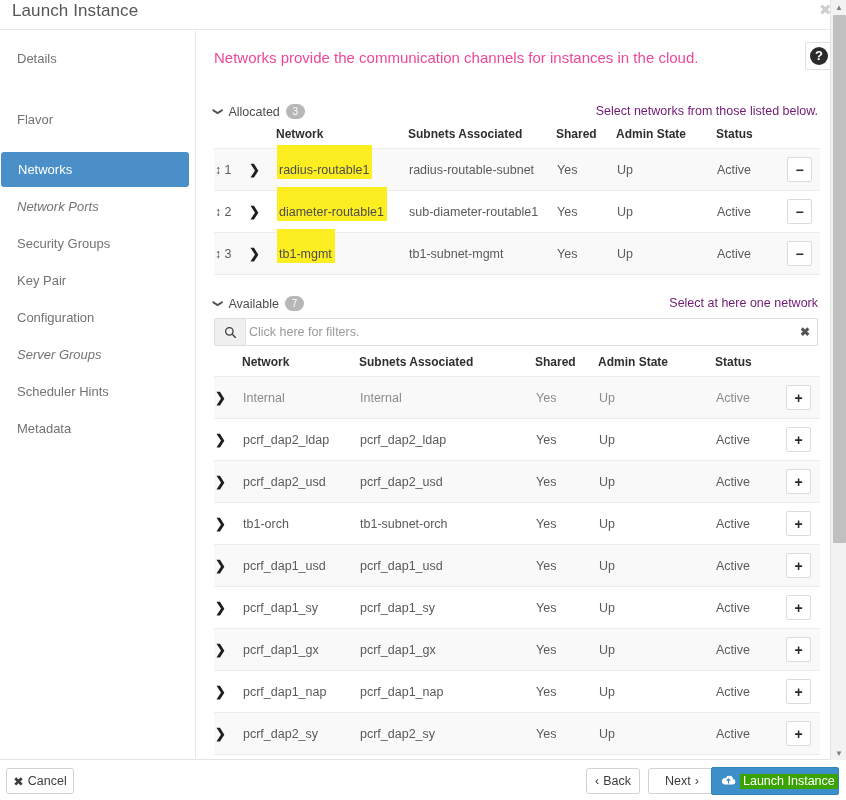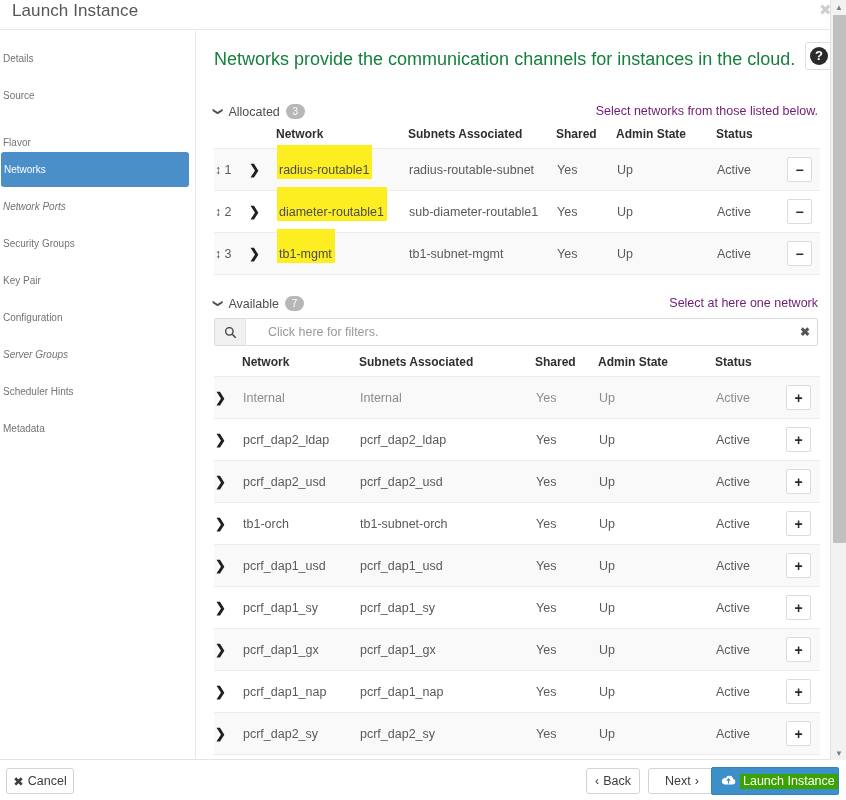--- a/index.html
+++ b/index.html
@@ -31,39 +31,39 @@
   }
 
   
   #sidebar {
     position: absolute; left:0; top:31px; width: 196px; height: 727px;
     border-right: 1px solid #e8e8e8; background:#fff;
   }
   .nav-item {
     position: absolute; left: 0; width: 190px; height: 32px;
     display:flex; align-items:center;
-    padding-left: 3px;
-    font-size: 10px; color: #737373;
+    padding-left: 17px;
+    font-size: 13px; color: #737373;
     cursor: pointer;
     border-radius: 3px;
   }
   .nav-item.active {
     background: #4a8fc7; color: #fff;
     left: 1px; width: 188px; height: 35px;
   }
 
   
   #content {
     position: absolute; left: 197px; top: 31px;
     width: 633px; height: 727px; background:#fff;
     overflow: hidden;
   }
   #desc {
     position: absolute; left: 17px; top: 18px;
-    font-size: 18px; color: #15803d;
+    font-size: 15px; color: #ec4899;
   }
   #help-btn {
     position: absolute; left: 608px; top: 11px;
     width: 28px; height: 28px;
     border: 1px solid #e0e0e0; border-radius: 2px;
     background: #fff; cursor: pointer;
     display:flex; align-items:center; justify-content:center;
   }
   #help-btn .q {
     width: 18px; height: 18px; border-radius: 50%;
@@ -146,21 +146,21 @@
   #filter-icon {
     width: 31px; height: 26px; background: #f0f0f0;
     border-right: 1px solid #e4e4e4;
     display:flex; align-items:center; justify-content:center;
     cursor: pointer;
   }
   #filter-input {
     flex: 1; border: none; outline: none;
     font-size: 12.5px; color: #4d4d4d;
     font-family: "Liberation Sans", sans-serif;
-    padding-left: 22px; background: transparent;
+    padding-left: 3px; background: transparent;
   }
   #filter-input::placeholder { color: #9a9a9a; }
   #filter-clear {
     width: 24px; text-align:center; cursor:pointer;
     font-size: 12px; color: #555; font-weight: bold;
   }
 
   
   #avail-wrap {
     position: absolute; left: 17px; top: 324px;
@@ -228,24 +228,21 @@
 
   <div id="titlebar">
     <div id="modal-title">Launch Instance</div>
   </div>
   <div id="close-x">✖</div>
 
   <div id="sidebar">
       <div class="nav-item" style="top: 11px;">
         <span>Details</span>
       </div>
-      <div class="nav-item" style="top: 48px;">
-        <span>Source</span>
-      </div>
-      <div class="nav-item" style="top: 85px; align-items: flex-end;">
+      <div class="nav-item" style="top: 72px;">
         <span>Flavor</span>
       </div>
       <div class="nav-item active" style="top: 121px;">
         <span>Networks</span>
       </div>
       <div class="nav-item" style="top: 159px; font-style: italic;">
         <span>Network Ports</span>
       </div>
       <div class="nav-item" style="top: 233px;">
         <span>Key Pair</span>

